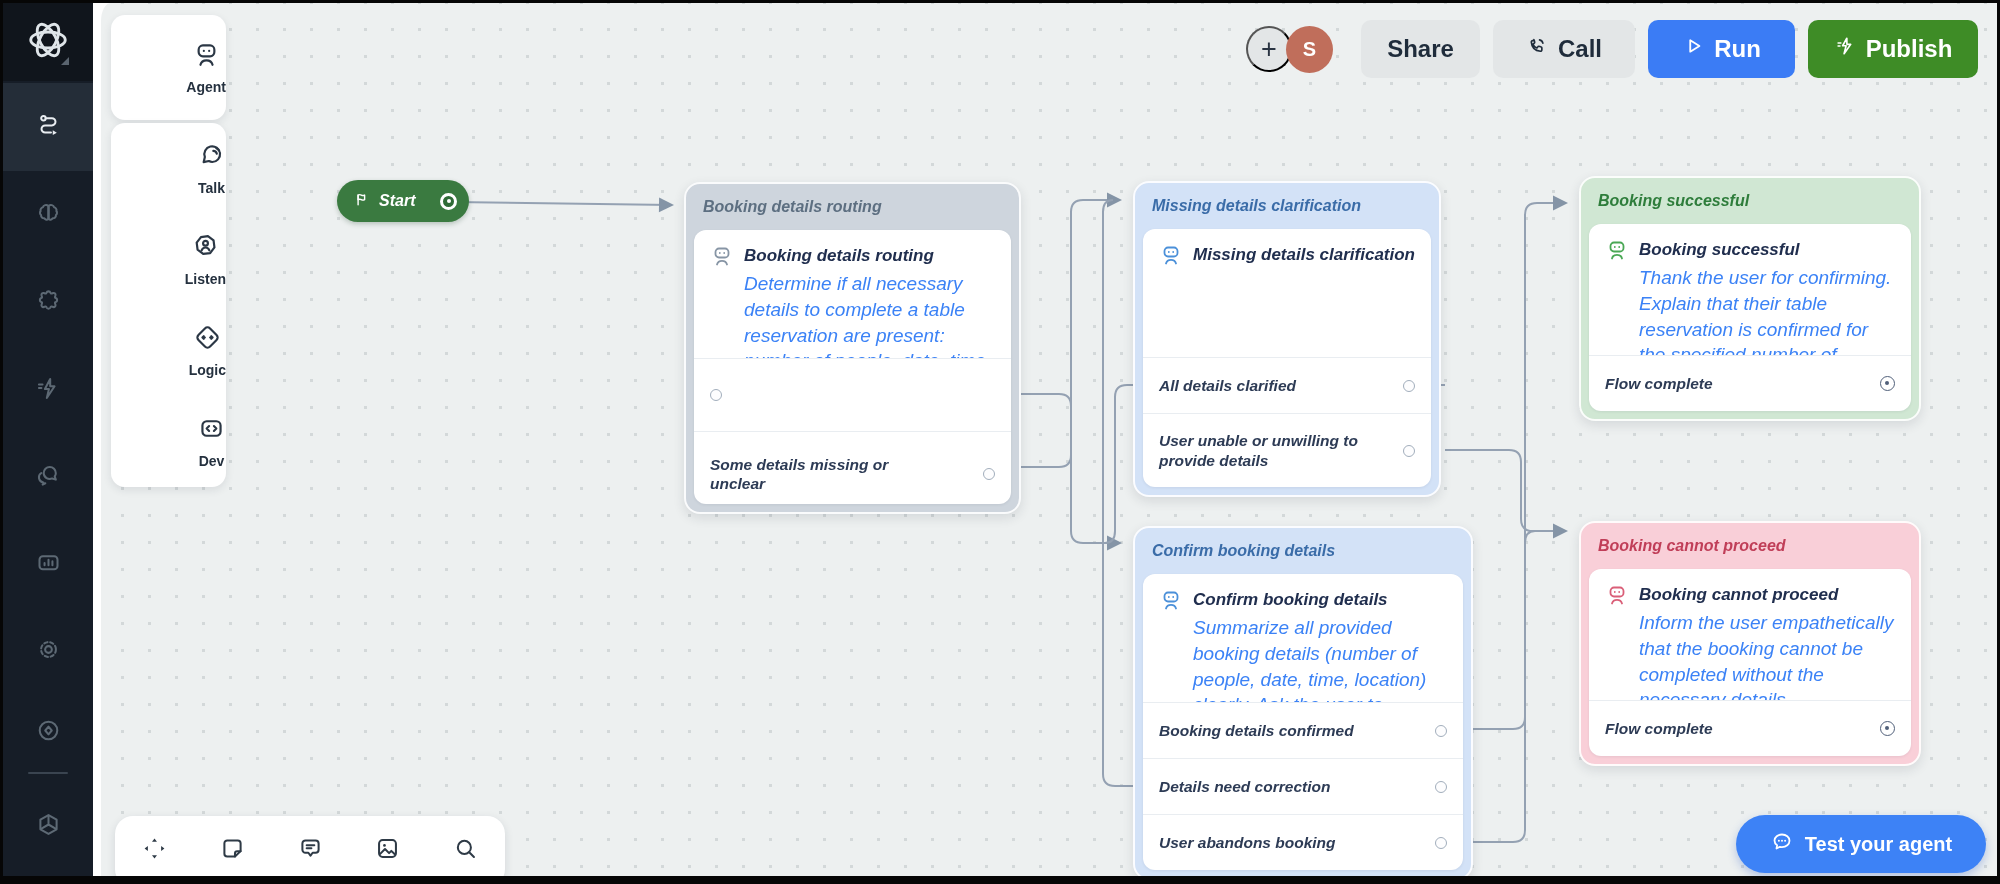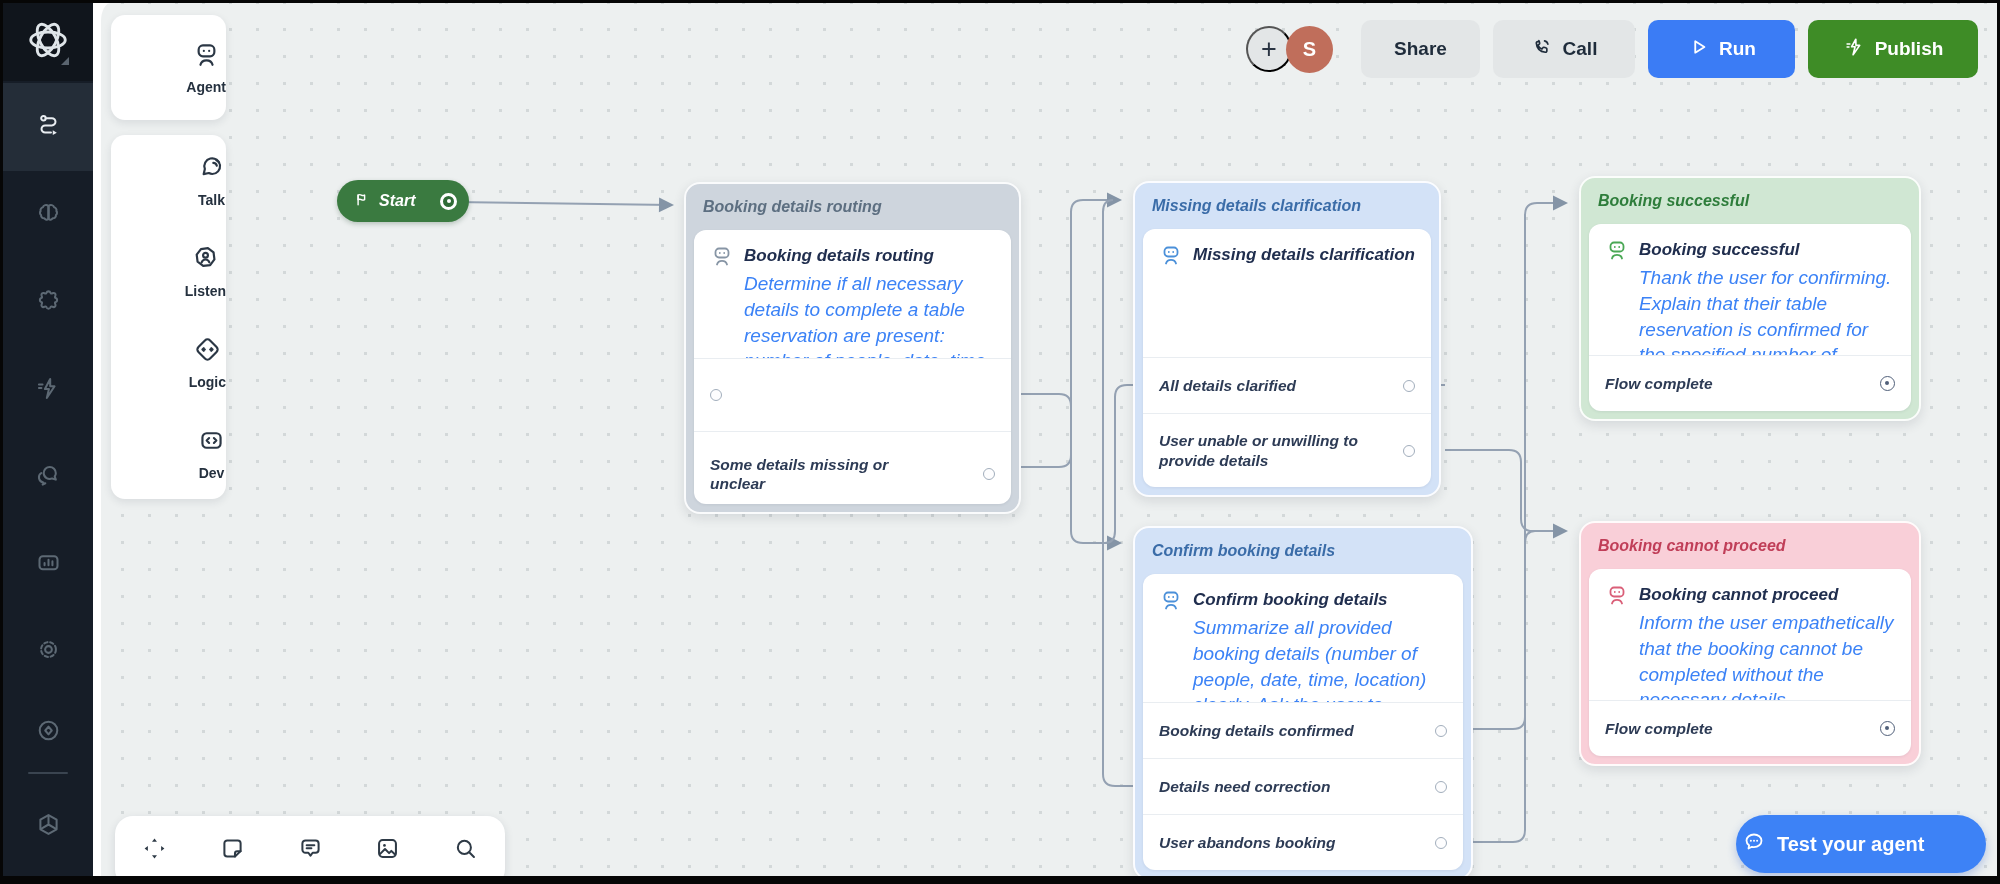--- a/index.html
+++ b/index.html
@@ -53,35 +53,35 @@
   .out-label{font-size:15.5px;font-weight:600;color:#2d3b55;max-width:205px;line-height:1.25;}
   .handle{width:12px;height:12px;border-radius:50%;border:1.6px solid #a2aebc;background:#fdfdfe;cursor:crosshair;}
   .handle-end{width:15px;height:15px;border-radius:50%;border:1.7px solid #51607a;position:relative;}
   .handle-end::after{content:"";position:absolute;left:3.8px;top:3.8px;width:4px;height:4px;border-radius:50%;background:#51607a;}
   .theme-gray{background:#ced5dd;}  .theme-gray .node-header{color:#5d6f81;}  .theme-gray .bot-icon{color:#8795a5;}
   .theme-blue{background:#d3e2f7;}  .theme-blue .node-header{color:#3a6ca8;}  .theme-blue .bot-icon{color:#4b90d9;}
   .theme-green{background:#d0e7d3;} .theme-green .node-header{color:#2e7d3b;} .theme-green .bot-icon{color:#4aa855;}
   .theme-pink{background:#f9cfd8;}  .theme-pink .node-header{color:#c03e58;}  .theme-pink .bot-icon{color:#da5f78;}
   
   .tb{position:absolute;top:17px;height:58px;border-radius:10px;display:flex;align-items:center;justify-content:center;
-    gap:10px;font-size:19px;font-weight:700;cursor:pointer;z-index:7;border:none;}
+    gap:10px;font-size:24px;font-weight:700;cursor:pointer;z-index:7;border:none;}
   .tb svg{width:22px;height:22px;}
   .tb-gray{background:#e3e6e7;color:#1f2c3b;}
   .plus-btn{position:absolute;left:1243px;top:23px;width:46px;height:46px;border-radius:50%;background:#e3e6e7;color:#2a3442;
     font-size:27px;font-weight:400;display:flex;align-items:center;justify-content:center;z-index:7;cursor:pointer;}
   .avatar{position:absolute;left:1283px;top:23px;width:47px;height:47px;border-radius:50%;background:#c06e5b;color:#ffffff;
     font-size:20px;font-weight:700;display:flex;align-items:center;justify-content:center;z-index:8;cursor:pointer;}
   
   .toolbar{position:absolute;left:112px;top:813px;width:390px;height:71px;background:#ffffff;border-radius:18px;
     box-shadow:0 3px 10px rgba(25,35,55,.12);display:flex;align-items:center;justify-content:space-between;
     padding:0 26px 6px 26px;z-index:5;}
   .tool-icon{width:27px;height:27px;color:#2e3a46;cursor:pointer;}
   
   .test-btn{position:absolute;left:1733px;top:812px;width:250px;height:58px;border-radius:29px;background:#3d82f6;border:none;
-    color:#ffffff;font-size:20px;font-weight:700;display:flex;align-items:center;gap:11px;z-index:7;cursor:pointer;
+    color:#ffffff;font-size:20px;font-weight:700;display:flex;align-items:center;justify-content:center;gap:11px;z-index:7;cursor:pointer;
     box-shadow:0 4px 10px rgba(40,90,200,.30);font-family:"Liberation Sans",sans-serif;}
   .test-btn svg{width:24px;height:24px;}
   
   .sic{fill:none;stroke:currentColor;stroke-width:1.8;stroke-linecap:round;stroke-linejoin:round;}
 </style>
 </head>
 <body>
 
 <div class="frame">
 
@@ -323,21 +323,21 @@
     <div class="pal-item">
       <span><svg viewBox="0 0 24 22" class="sic">
         <rect x="5.5" y="3.5" width="13" height="9" rx="3.5"></rect>
         <circle cx="9.8" cy="8" r="0.9" fill="currentColor" stroke="none"></circle>
         <circle cx="14.2" cy="8" r="0.9" fill="currentColor" stroke="none"></circle>
         <path d="M7 19.5c.6-2.4 2.6-3.7 5-3.7s4.4 1.3 5 3.7"></path>
       </svg></span>
       <span class="pal-label">Agent</span>
     </div>
   </div>
-  <div class="palette-card" style="top:132px;height:364px;justify-content:space-around">
+  <div class="palette-card" style="top:120px;height:364px;justify-content:space-around">
     <div class="pal-item">
       <span><svg viewBox="0 0 24 24" class="sic">
         <path d="M12.6 17.4a6.5 6.5 0 1 0-6.1-4.2L5.5 17.5l4.3-.9c.9.5 1.8.8 2.8.8z"></path>
         <path d="M13.5 8.2a3 3 0 0 1 2.9 2.3M16 6a5.2 5.2 0 0 1 2.3 2"></path>
       </svg></span>
       <span class="pal-label">Talk</span>
     </div>
     <div class="pal-item">
       <span><svg viewBox="0 0 24 24" class="sic">
         <path d="M12 3.2l5.4 2.2 2.2 5.4-2.2 5.4L12 18.4l-5.4-2.2-2.2-5.4 2.2-5.4z" transform="rotate(15 12 11)"></path>

